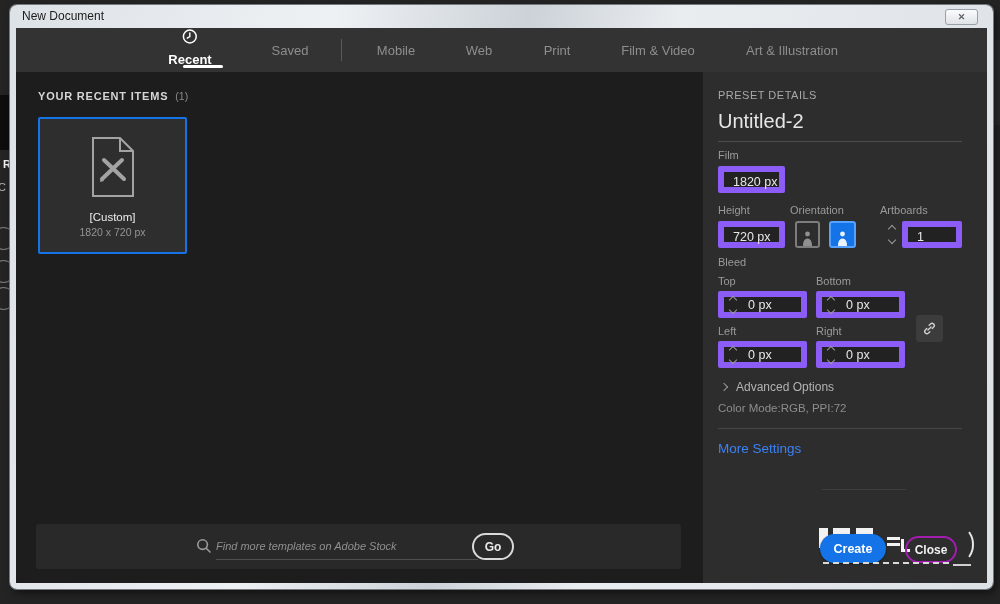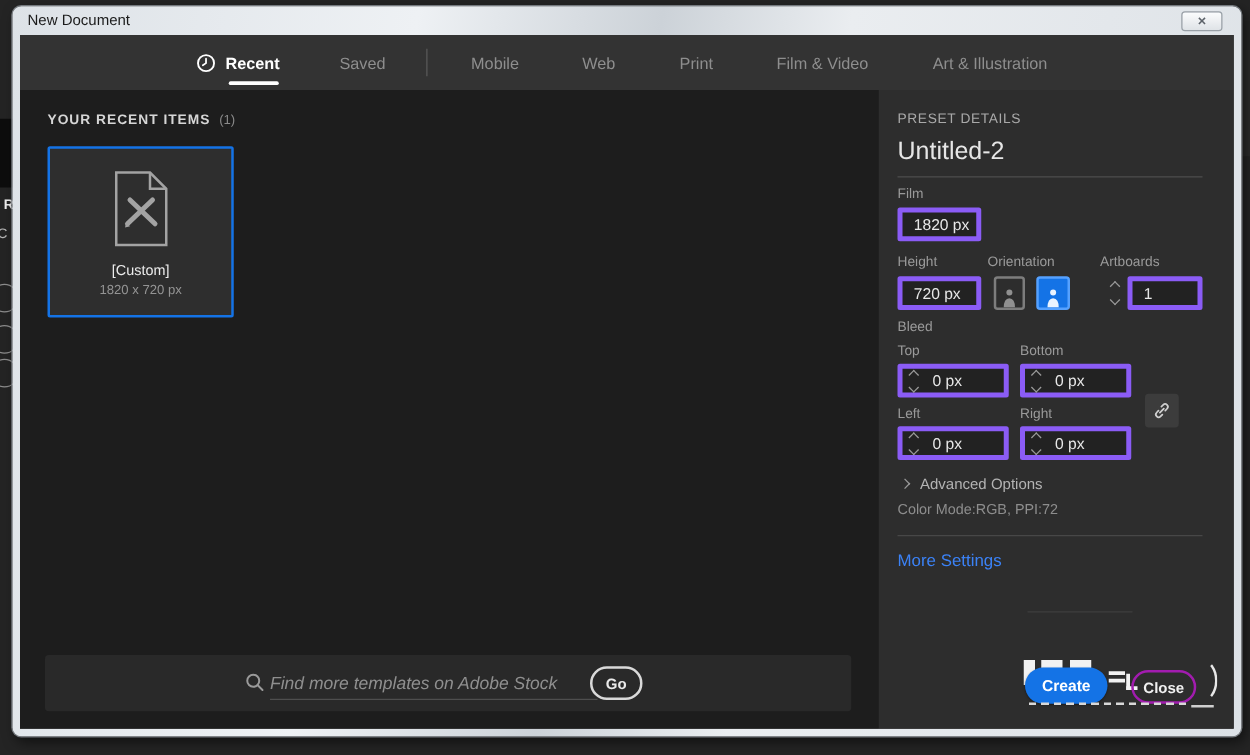--- a/index.html
+++ b/index.html
@@ -25,21 +25,21 @@
   .win-close { position:absolute; right:15px; top:4px; width:33px; height:16px;
     background:linear-gradient(#fbfcfd,#dfe3e7); border:1px solid #99a0a7; border-radius:3px;
     color:#5d636a; font-size:9px; font-weight:bold; line-height:13px; text-align:center; cursor:default; }
 
   .dlg-body { position:absolute; left:6px; top:23px; right:6px; bottom:6px; background:#1d1d1d; overflow:hidden; }
 
   
   .tabbar { position:absolute; left:0; top:0; width:971px; height:44px; background:#333333; }
   .tab { position:absolute; top:0; height:44px; display:flex; align-items:center; gap:7px;
          transform:translateX(-50%); color:#8e8e8e; font-size:13px; cursor:default; white-space:nowrap; }
-  .tab.active { color:#ffffff; font-weight:bold; }
+  .tab.active { color:#ffffff; font-weight:bold;flex-direction:column; }
   .tab-underline { position:absolute; left:167px; bottom:4px; width:40px; height:3px; background:#ffffff; border-radius:2px; }
   .tab-sep { position:absolute; left:325px; top:11px; width:1px; height:22px; background:#5a5a5a; }
 
   
   .left-pane { position:absolute; left:0; top:44px; width:687px; height:511px; background:#1d1d1d; }
   .right-panel { position:absolute; left:687px; top:44px; width:284px; height:511px; background:#2d2d2d; }
 
   
   .recent-hd { position:absolute; left:22px; top:18px; font-size:11px; font-weight:bold;
                letter-spacing:.8px; color:#d6d6d6; }
@@ -48,28 +48,28 @@
     background:#2e2e2e; border:2px solid #1473e6; border-radius:2px;
     display:flex; flex-direction:column; align-items:center; cursor:default; }
   .recent-card svg { margin-top:16px; }
   .rc-name { margin-top:12px; font-size:11.5px; color:#ececec; }
   .rc-dims { margin-top:3px; font-size:10.5px; color:#949494; }
 
   .stock-bar { position:absolute; left:20px; top:452px; width:645px; height:45px; background:#292929; border-radius:3px; }
   .stock-ico { position:absolute; left:160px; top:14px; }
   .stock-input { position:absolute; left:180px; top:8px; width:262px; height:28px; background:transparent;
     border:none; border-bottom:1px solid #4e4e4e; outline:none; font-style:italic;
-    font-family:"Liberation Sans", sans-serif; font-size:14px; color:#bdbdbd; }
+    font-family:"Liberation Sans", sans-serif; font-size:11px; color:#bdbdbd; }
   .stock-input::placeholder { color:#8f8f8f; opacity:1; }
   .go-btn { position:absolute; left:436px; top:9px; width:42px; height:27px; background:transparent;
     border:2px solid #d9d9d9; border-radius:14px; color:#eaeaea; font-size:12px; font-weight:bold; cursor:default; }
 
   
   .lbl { position:absolute; font-size:11px; color:#9a9a9a; }
-  .fld { position:absolute; height:27px; background:#222222; border:4px solid #8b5cf6; border-radius:2px; }
+  .fld { position:absolute; height:27px; background:#222222; border:6px solid #8b5cf6; border-radius:2px; }
   .fld input { width:100%; height:100%; background:transparent; border:none; outline:none;
     color:#e8e8e8; font-size:12.5px; font-family:"Liberation Sans", sans-serif; padding-left:9px; }
   .divider { position:absolute; left:15px; width:244px; height:1px; background:#4d4d4d; }
 
   .pd-header { position:absolute; left:15px; top:17px; font-size:11px; letter-spacing:.5px; color:#a9a9a9; }
   .pd-name { position:absolute; left:15px; top:38px; font-size:20px; color:#e6e6e6; }
 
   .chev-down { display:inline-block; width:8px; height:8px; border-right:1.6px solid #a8a8a8;
     border-bottom:1.6px solid #a8a8a8; transform:rotate(45deg); }
   .units-box { left:90px; top:94px; width:169px; display:flex; align-items:center; cursor:default; }

